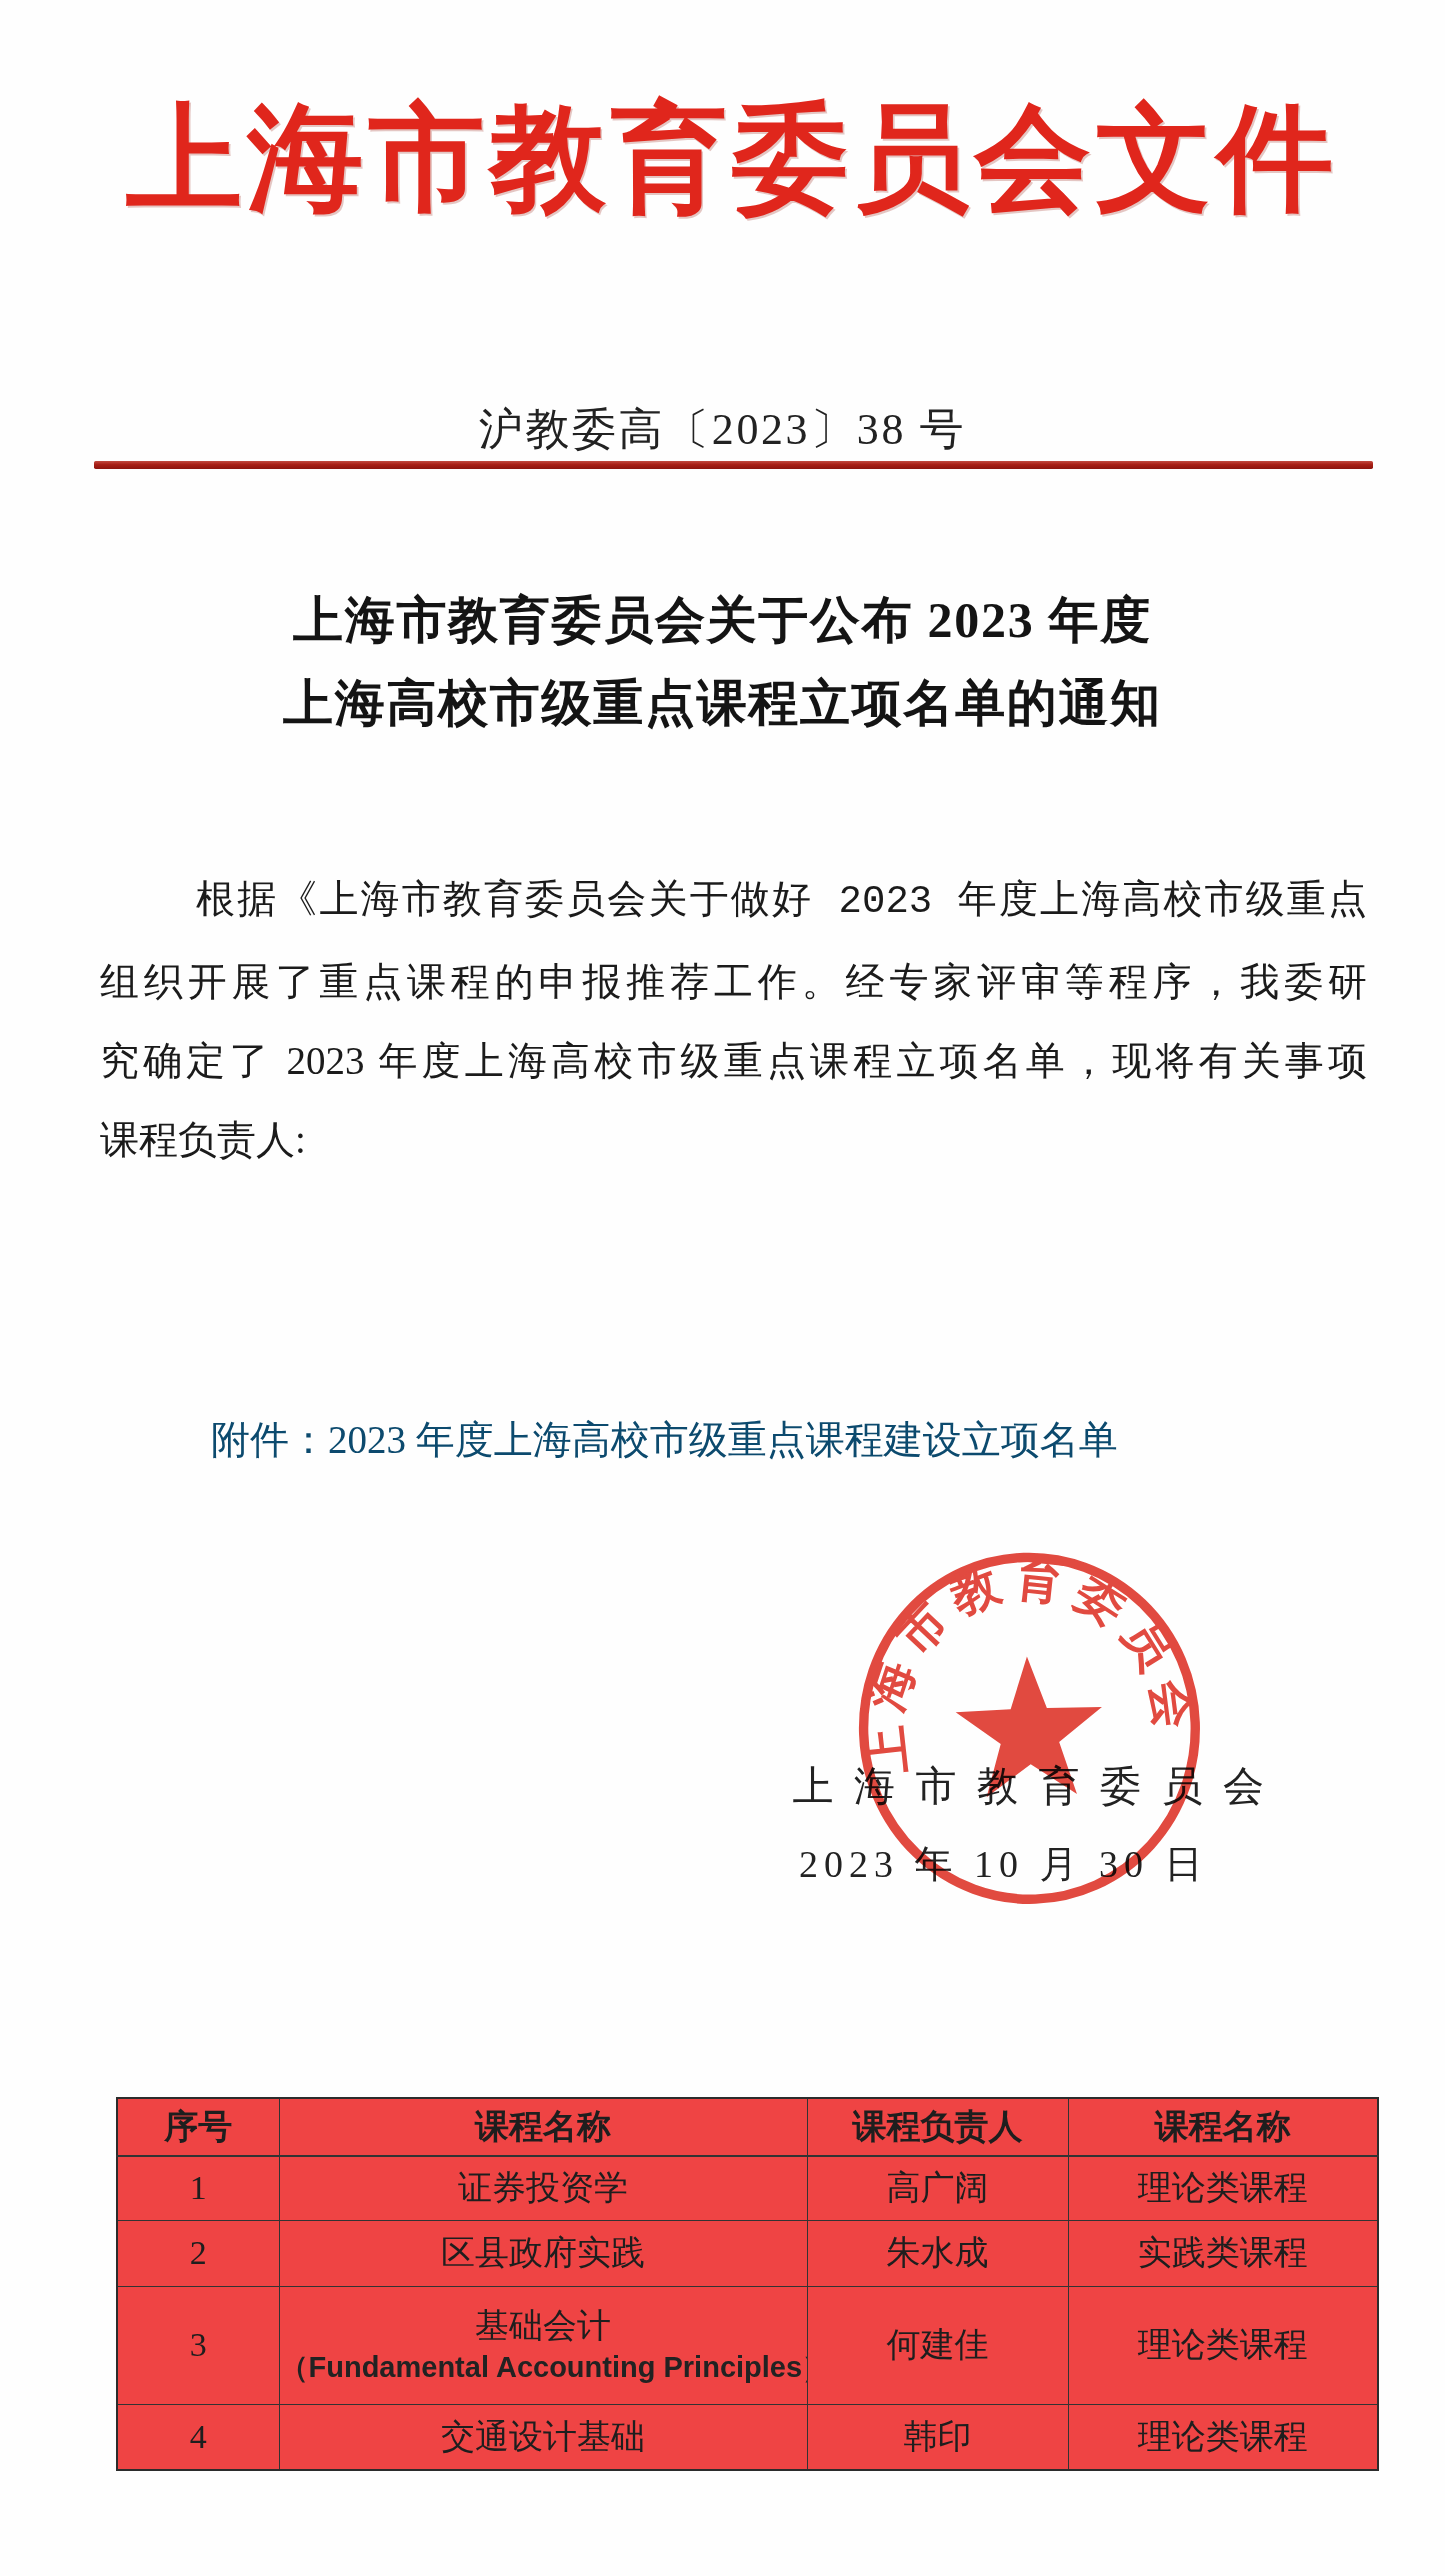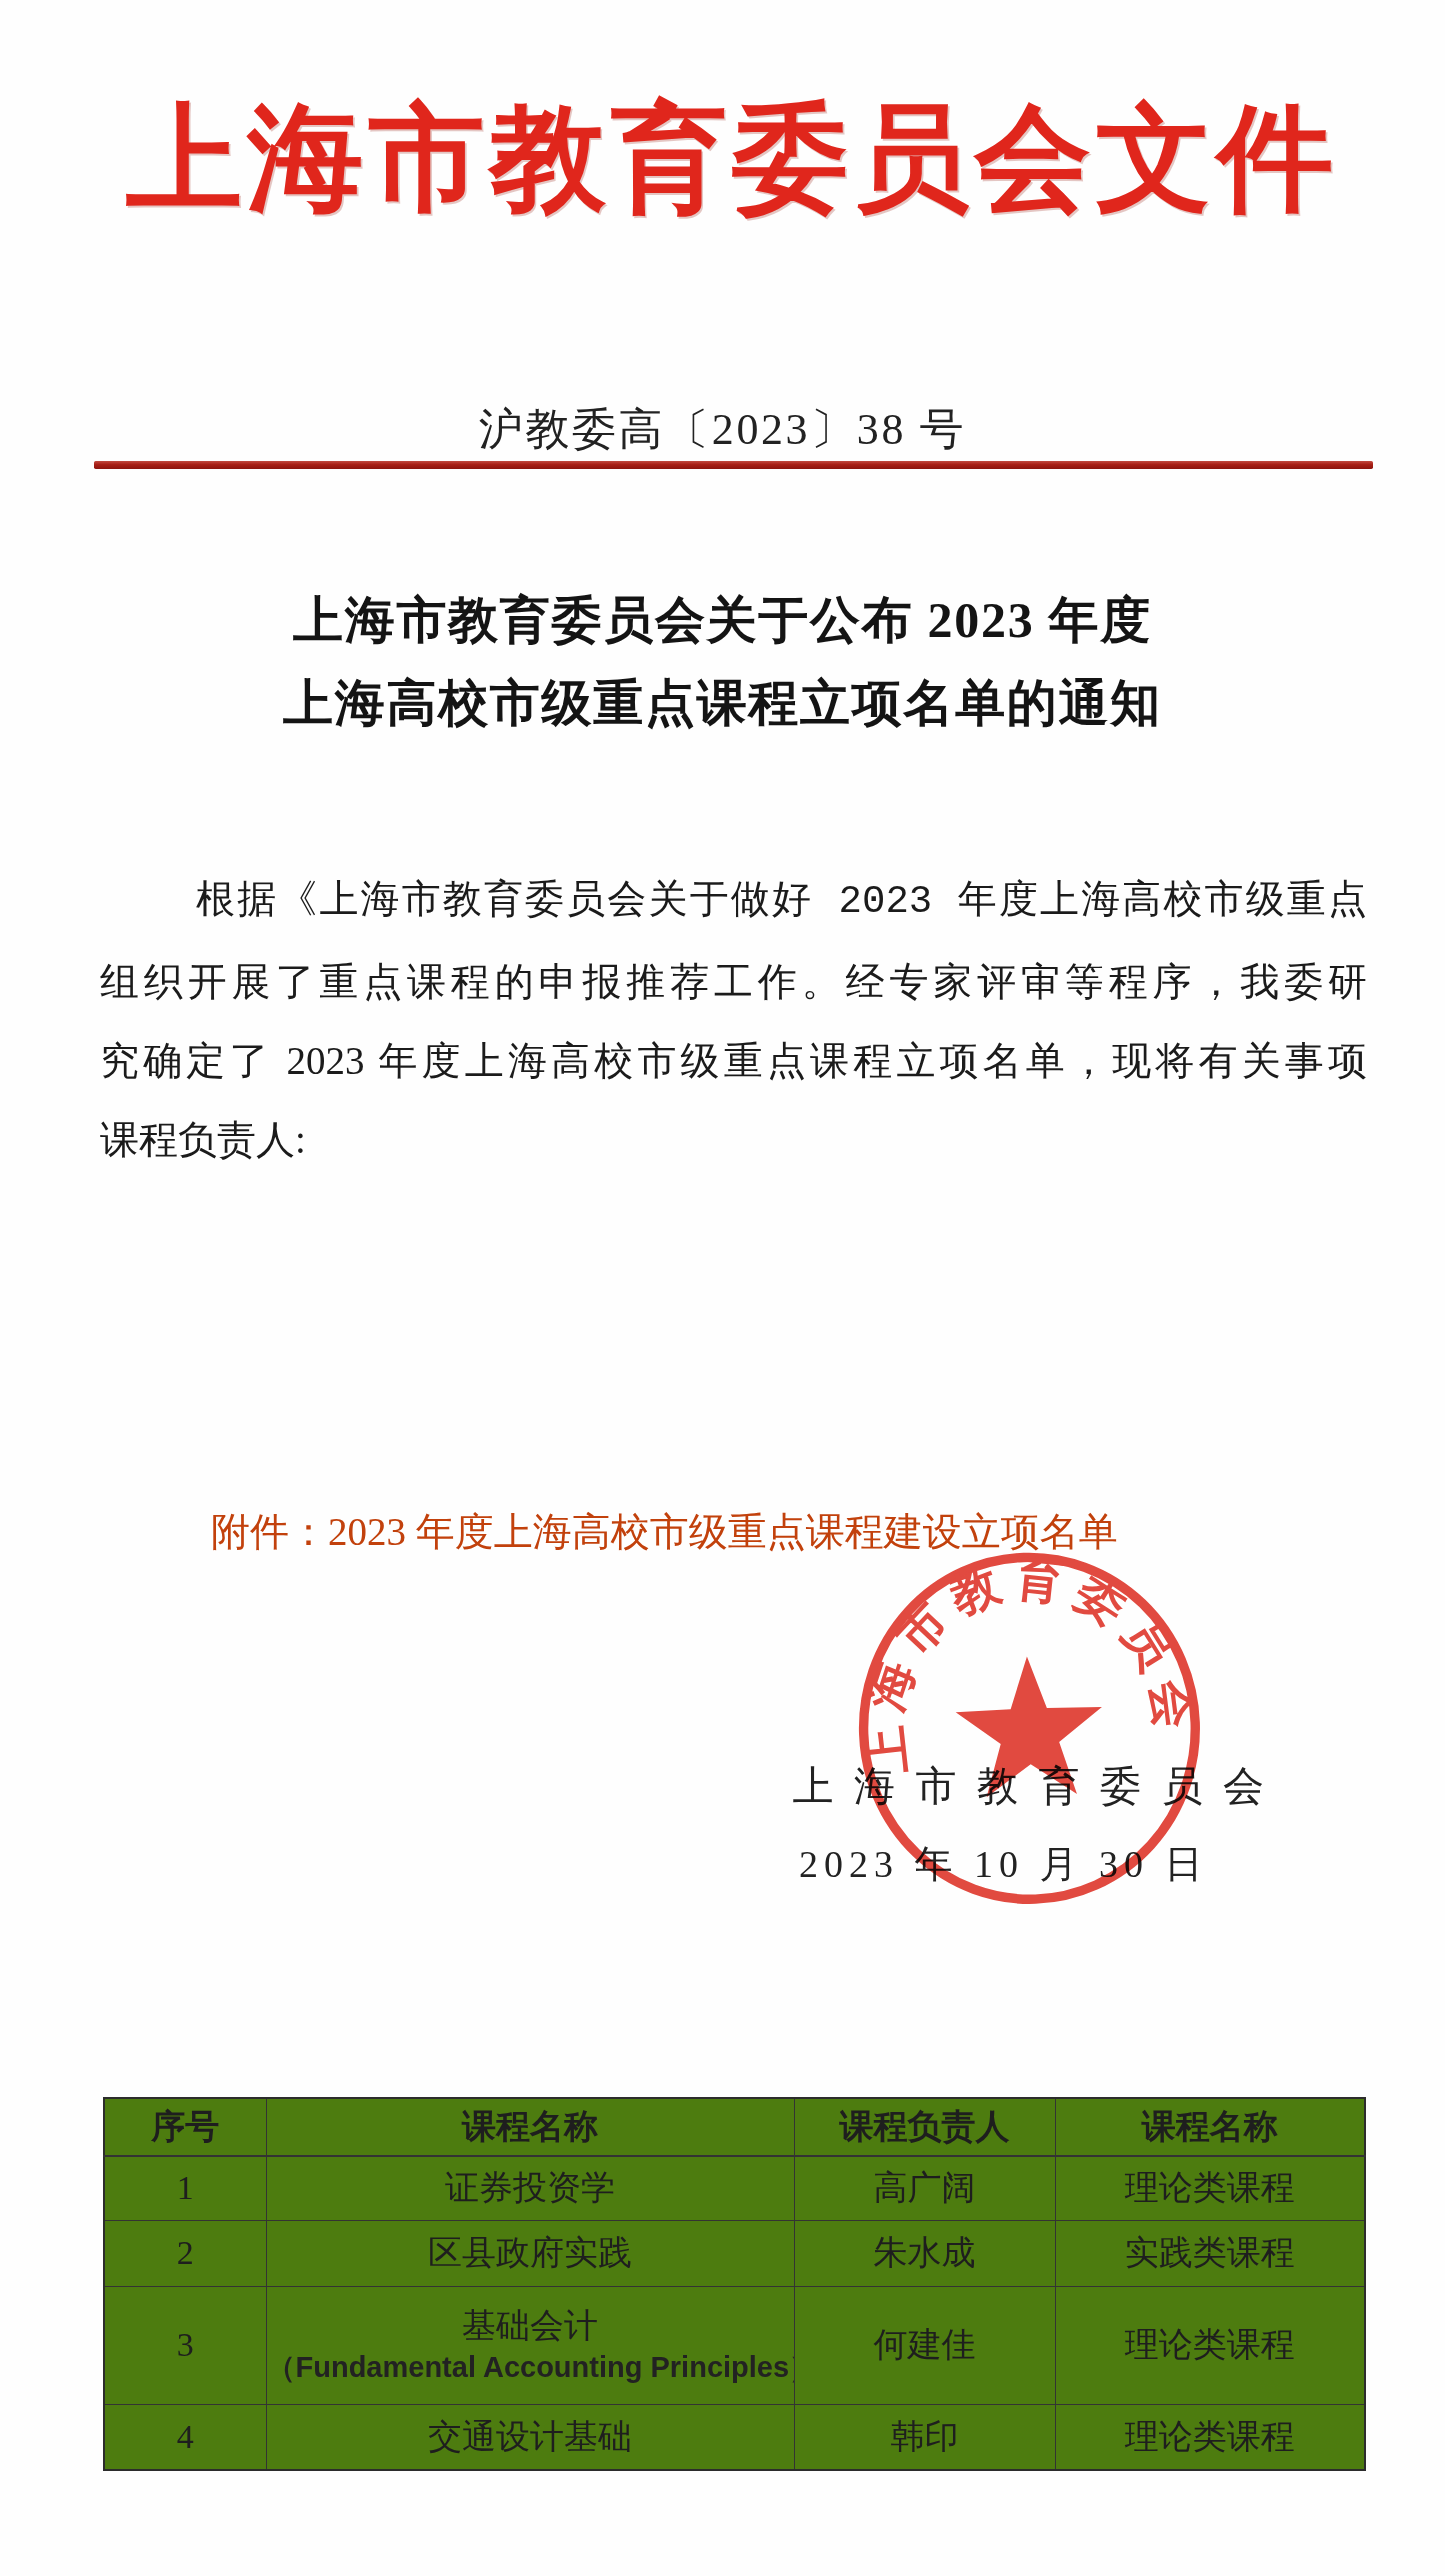--- a/index.html
+++ b/index.html
@@ -32,41 +32,41 @@
     position:absolute;top:579px;left:0;width:100%;text-align:center;
     font-weight:bold;font-size:50px;line-height:83px;color:#141414;
     letter-spacing:1.7px;white-space:nowrap;
   }
   
   .body-block{position:absolute;left:100px;top:863px;width:1267px;font-size:39px;color:#1b1b1b;}
   .body-line{height:79px;line-height:79px;white-space:nowrap;overflow:hidden;}
   .body-line.justify{text-align:justify;text-align-last:justify;}
   .body-line.indent{padding-left:96px;font-family:Liberation Mono, monospace;}
   .attachment-line{
-    position:absolute;left:100px;top:1492px;width:1267px;height:79px;line-height:79px;
-    font-size:39px;padding-left:111px;white-space:nowrap;color:#c2410c;box-sizing:border-box;
+    position:absolute;left:100px;top:1400px;width:1267px;height:79px;line-height:79px;
+    font-size:39px;padding-left:111px;white-space:nowrap;color:#0c4a6e;box-sizing:border-box;
   }
   
   .sig-org{
     position:absolute;left:782px;top:1759px;width:513px;text-align:center;
     font-size:41px;letter-spacing:20.5px;color:#222;white-space:nowrap;
   }
   .sig-date{
     position:absolute;left:799px;top:1839px;width:513px;text-align:left;
     font-size:38px;letter-spacing:6px;color:#222;white-space:nowrap;
   }
   
   .seal{
     position:absolute;left:850px;top:1547px;width:359px;height:366px;
     mix-blend-mode:multiply;opacity:.92;transform:rotate(-2deg);
   }
   
   .course-table{
-    position:absolute;left:103px;top:2097px;width:1262px;height:372px;
-    border-collapse:collapse;table-layout:fixed;background:#4d7c0f;
+    position:absolute;left:116px;top:2097px;width:1262px;height:372px;
+    border-collapse:collapse;table-layout:fixed;background:#ef4444;
   }
   .course-table td,.course-table th{
     border:1.7px solid #333;text-align:center;vertical-align:middle;
     padding:0;color:#1e1e1e;overflow:hidden;
   }
   .course-table{border:2.6px solid #2c2c2c;}
   .course-table thead th{
     font-family:"Liberation Sans","DejaVu Sans",sans-serif;
     font-weight:bold;font-size:34px;border-bottom-width:2.6px;
   }

